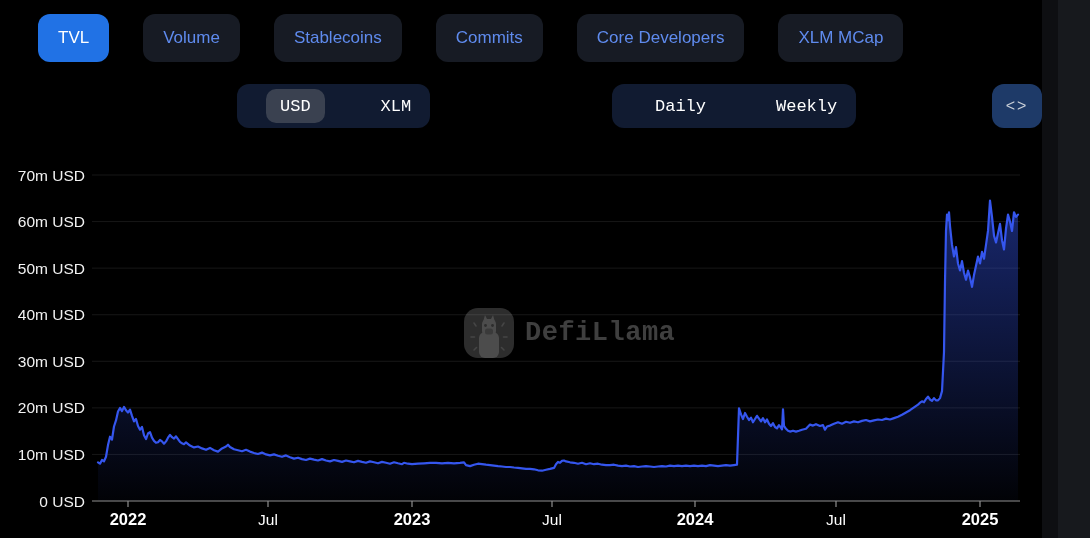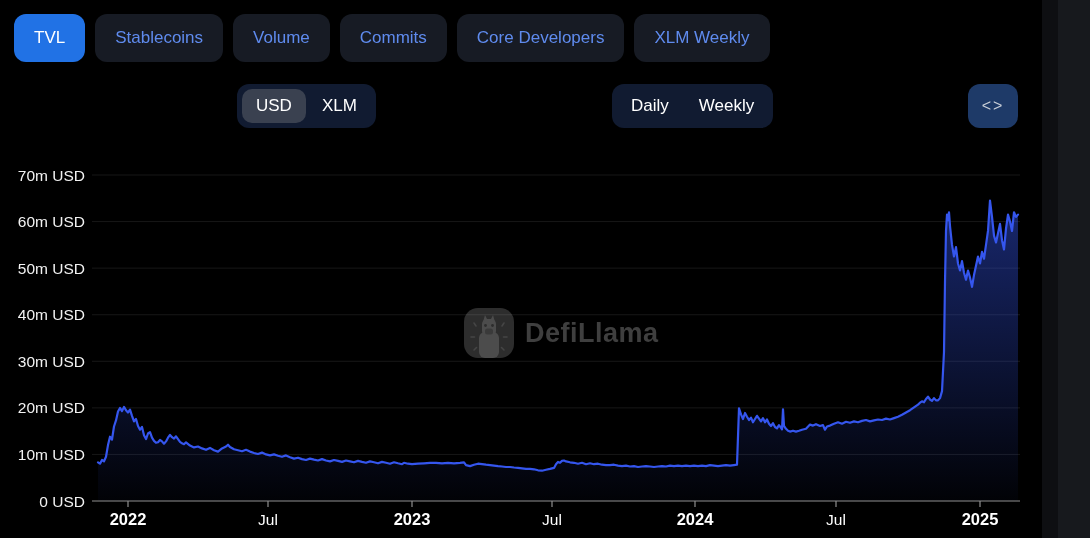--- a/index.html
+++ b/index.html
@@ -2,51 +2,51 @@
 <html><head>
 <meta charset="utf-8">
 <style>
   html,body{margin:0;padding:0;}
   body{
     width:1090px;height:538px;position:relative;overflow:hidden;
     background:#000;
     font-family:"Liberation Sans","DejaVu Sans",sans-serif;
     -webkit-font-smoothing:antialiased;
   }
-  button{font-family:inherit;}
+  button{font-family:inherit;margin-left:24px;}
   
   .tabs-row{position:absolute;left:14px;top:14px;display:flex;gap:10px;z-index:3;}
   .tab{
     height:48px;padding:0 20px;border:none;border-radius:12px;
     background:#171b24;color:#5f8bee;font-size:17px;font-weight:500;
     display:flex;align-items:center;cursor:pointer;white-space:nowrap;
   }
   .tab.active{background:#2172e5;color:#ffffff;}
   
   .seg{
     position:absolute;display:flex;align-items:center;height:44px;
-    border-radius:12px;background:#111b31;padding:0 5px;gap:2px;z-index:3;
+    border-radius:12px;background:#111b31;padding:0 5px;gap:18px;z-index:3;font-family:Liberation Mono, monospace;
   }
   .seg-currency{left:237px;top:84px;}
   .seg-interval{left:612px;top:84px;}
   .seg-item{
     border:none;background:transparent;color:#fff;font-size:17px;
     height:34px;padding:0 14px;border-radius:10px;cursor:pointer;
     display:flex;align-items:center;white-space:nowrap;
   }
   .seg-item.selected{background:#3a4150;}
   .embed-btn{
     position:absolute;left:968px;top:84px;width:50px;height:44px;
     border:none;border-radius:12px;background:#1e3a68;color:#c9cfd8;
     font-size:16px;letter-spacing:2px;display:flex;align-items:center;
     justify-content:center;cursor:pointer;z-index:3;
   }
   
   .watermark{position:absolute;left:464px;top:308px;display:flex;align-items:center;gap:11px;z-index:0;}
-  .wm-text{font-size:27px;font-weight:700;color:#3f3f3f;letter-spacing:.5px;}
+  .wm-text{font-size:27px;font-weight:700;color:#3f3f3f;letter-spacing:.5px;font-family:Liberation Mono, monospace;}
   
   #chart-svg{position:absolute;left:0;top:0;z-index:1;}
   
   .strip-dark{position:absolute;left:1042px;top:0;width:16px;height:538px;background:#0e0f12;z-index:4;}
   .strip-light{position:absolute;left:1058px;top:0;width:32px;height:538px;background:#17191d;z-index:4;}
 </style>
 </head>
 <body>
 
 <div class="watermark">
@@ -115,25 +115,25 @@
       <text x="412" y="525" text-anchor="middle" fill="#ffffff" font-size="16.5" font-weight="700">2023</text>
       <text x="552" y="525" text-anchor="middle" fill="#ffffff" font-size="15.5" font-weight="400">Jul</text>
       <text x="695" y="525" text-anchor="middle" fill="#ffffff" font-size="16.5" font-weight="700">2024</text>
       <text x="836" y="525" text-anchor="middle" fill="#ffffff" font-size="15.5" font-weight="400">Jul</text>
       <text x="980" y="525" text-anchor="middle" fill="#ffffff" font-size="16.5" font-weight="700">2025</text>
     </g>
 </svg>
 
 <div class="tabs-row">
     <button class="tab active">TVL</button>
+    <button class="tab">Volume</button>
     <button class="tab">Stablecoins</button>
-    <button class="tab">Volume</button>
     <button class="tab">Commits</button>
     <button class="tab">Core Developers</button>
-    <button class="tab">XLM Weekly</button>
+    <button class="tab">XLM MCap</button>
   </div>
 
 <div class="seg seg-currency">
     <button class="seg-item selected">USD</button>
     <button class="seg-item">XLM</button>
   </div>
 
 <div class="seg seg-interval">
     <button class="seg-item">Daily</button>
     <button class="seg-item">Weekly</button>

